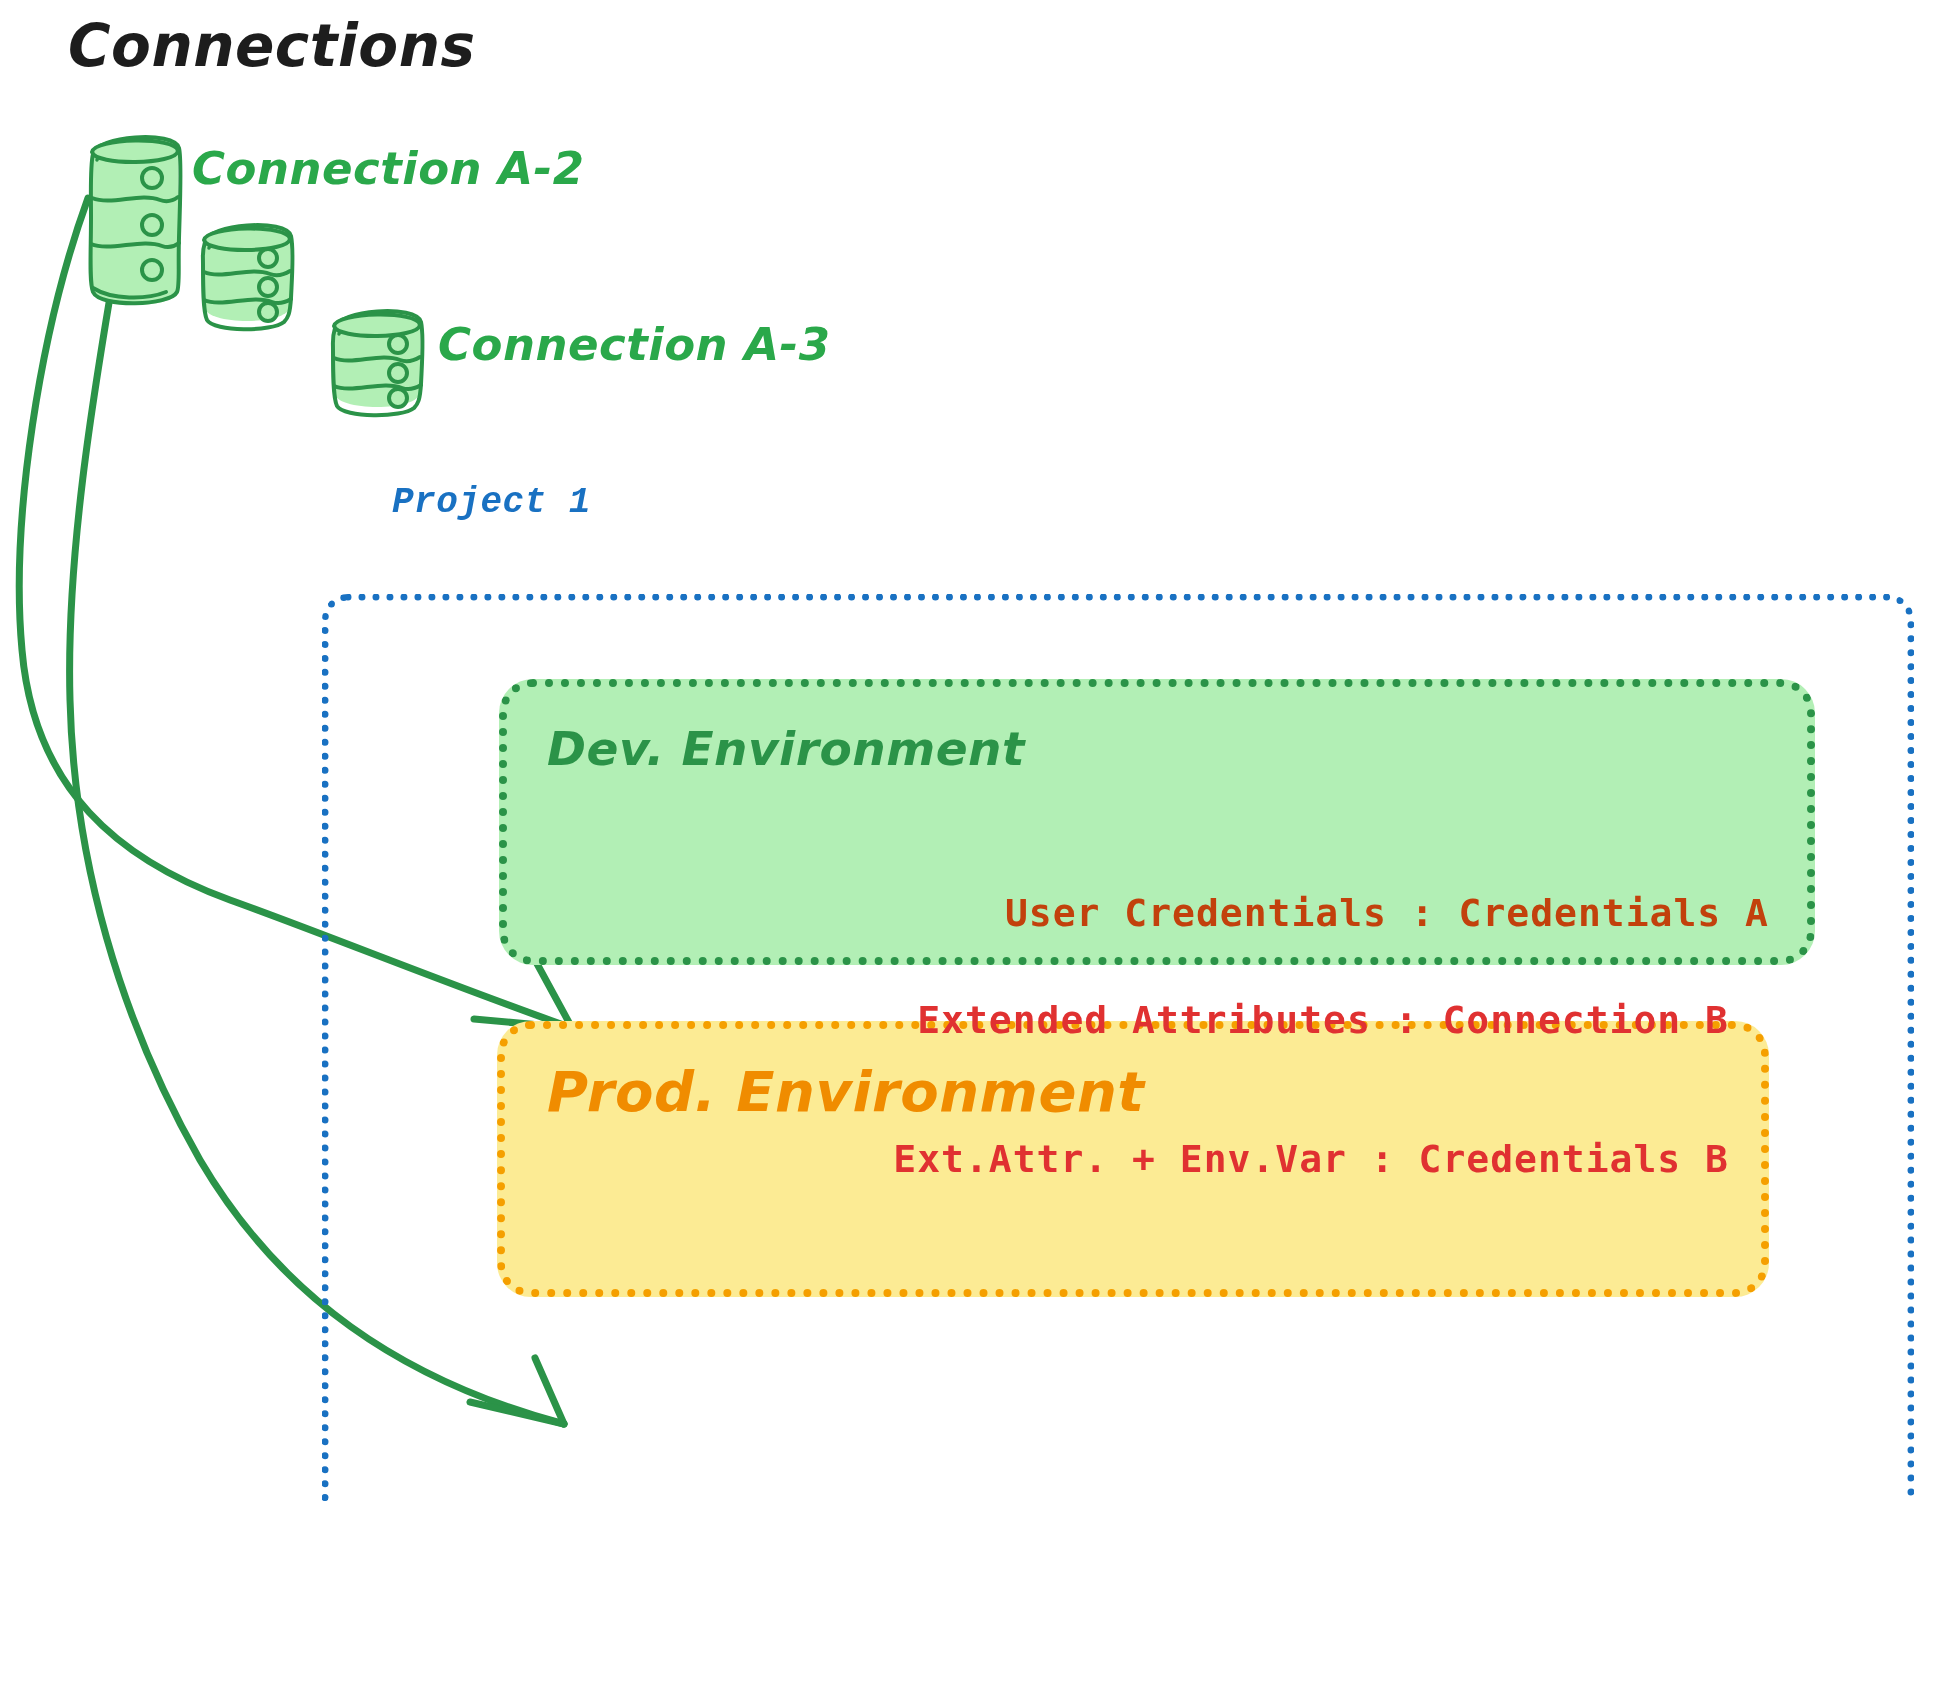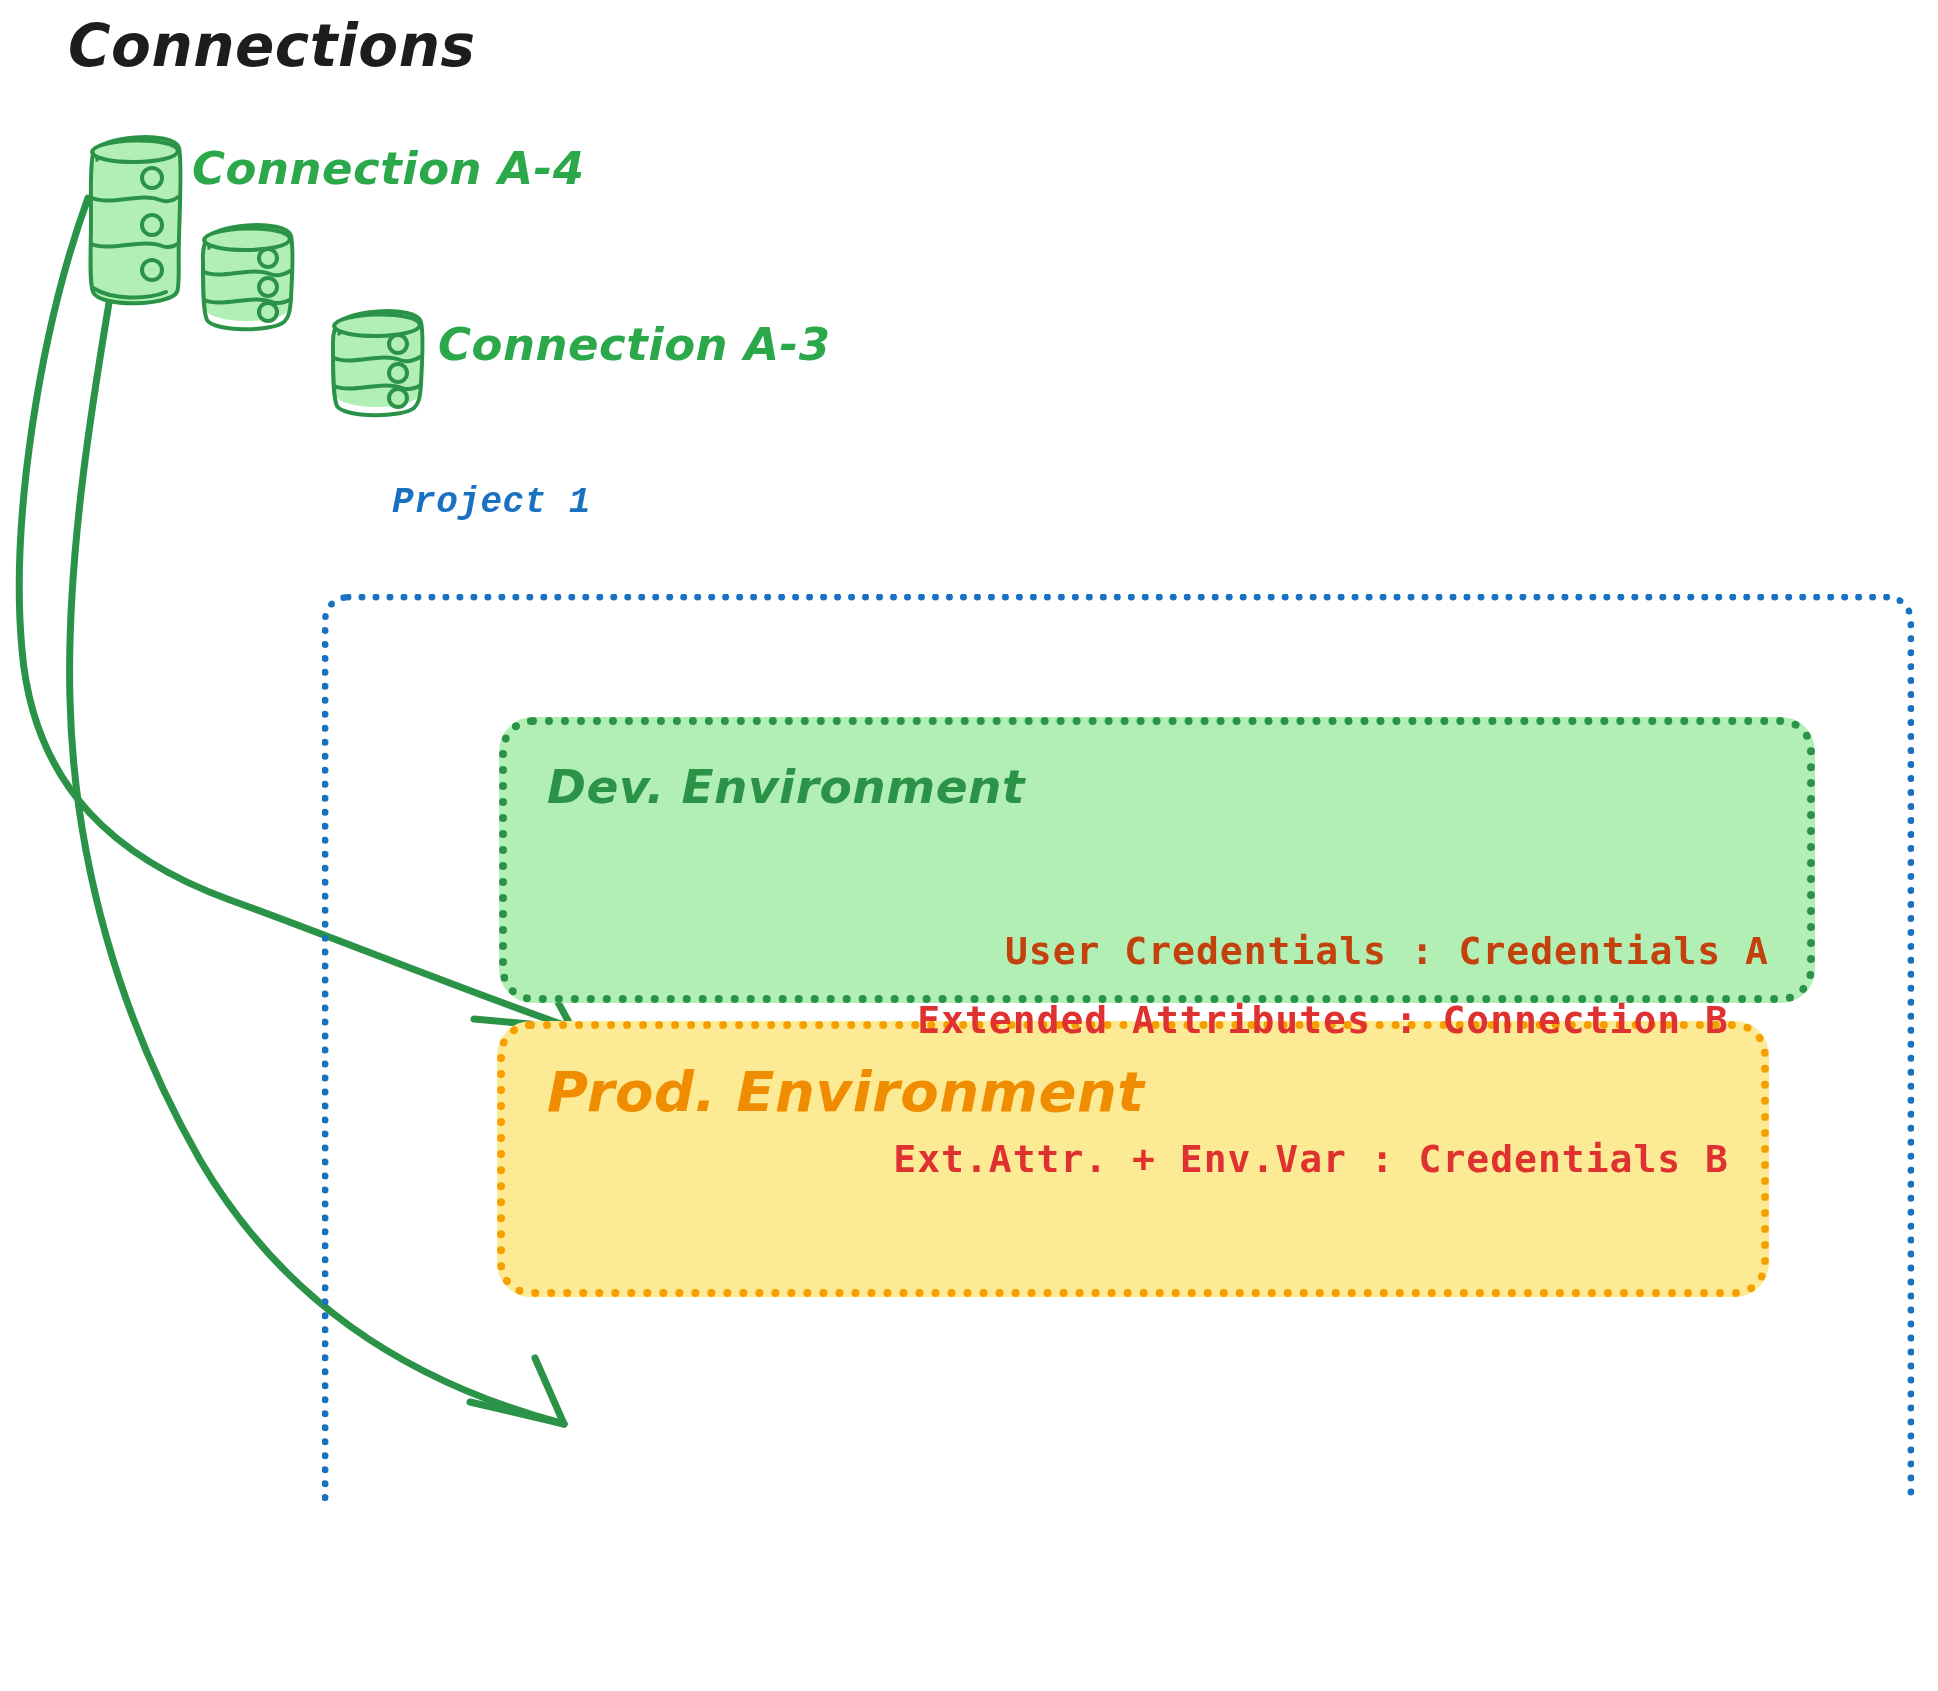--- a/index.html
+++ b/index.html
@@ -74,21 +74,20 @@
 
   
   #dev-env-box {
     position: absolute;
     left: 492px; top: 672px;
     width: 1316px; height: 286px;
     border: 8px dotted #2b9348;
     border-radius: 34px;
     box-sizing: border-box;
     background: #b2efb5;
-    margin-top: 38px;
   }
   #dev-env-title {
     left: 40px; top: 34px;
     font-size: 47px;
     color: #2b9348;
   }
   #dev-env-cred {
     right: 38px; bottom: 22px;
     font-size: 38px;
     color: #c2410c;
@@ -212,21 +211,21 @@
       <path d="M 334 386 C 352 394, 382 380, 402 388 C 410 391, 416 388, 421 385" fill="none" stroke="#2b9348" stroke-width="4" stroke-linecap="round"></path>
       <circle cx="398" cy="344" r="9" fill="none" stroke="#2b9348" stroke-width="4"></circle>
       <circle cx="398" cy="373" r="9" fill="none" stroke="#2b9348" stroke-width="4"></circle>
       <circle cx="398" cy="398" r="9" fill="none" stroke="#2b9348" stroke-width="4"></circle>
     </g>
 
   </svg>
 
   <div class="abs hand" id="title-connections">Connections</div>
 
-  <div class="abs hand conn-label" id="conn-label-1">Connection A-4</div>
+  <div class="abs hand conn-label" id="conn-label-1">Connection A-2</div>
   <div class="abs hand conn-label" id="conn-label-3">Connection A-3</div>
 
   <div class="abs hand" id="project-title">Project 1</div>
 
   <div id="project-container">
 
     <div id="dev-env-box" style="left:170px; top:78px;">
       <div class="abs hand" id="dev-env-title">Dev. Environment</div>
       <div class="abs mono" id="dev-env-cred">User Credentials : Credentials A</div>
     </div>

